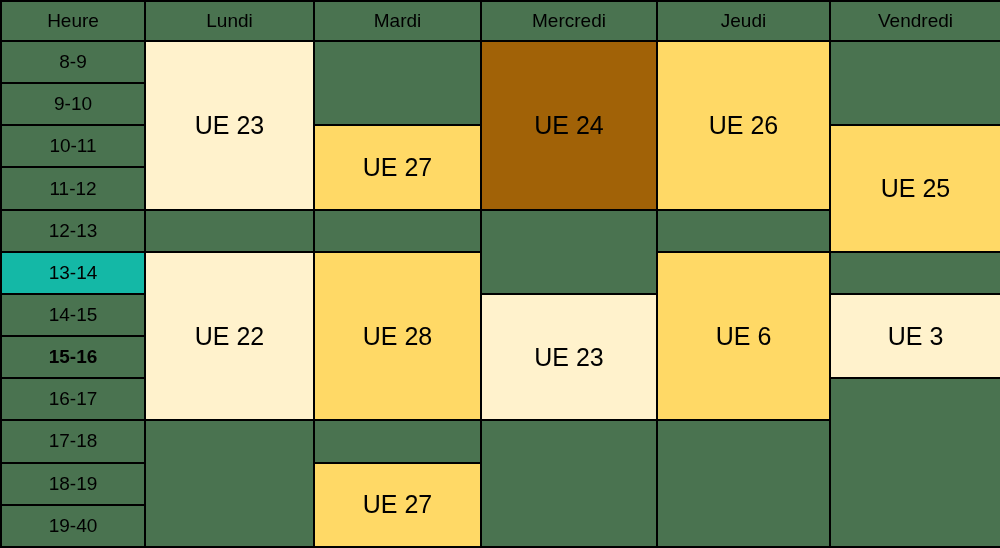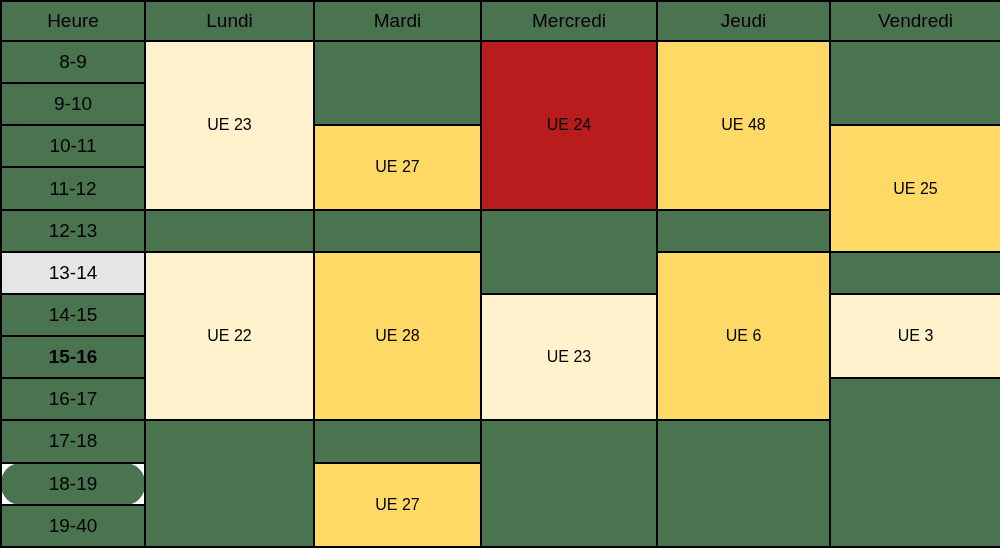--- a/index.html
+++ b/index.html
@@ -25,21 +25,21 @@
     border: 2px solid #000000;
     text-align: center;
     vertical-align: middle;
     padding: 0;
     font-weight: 400;
     overflow: hidden;
     white-space: nowrap;
   }
   tr.header-row { height: 40px; }
   tr.slot-row   { height: 42px; }
-  td.course { font-size: 16px; }
+  td.course { font-size: 25px; }
 </style>
 </head>
 <body>
 
 <div class="timetable-wrap">
 <table class="timetable">
   <colgroup>
     <col style="width:144px">
         <col style="width:169px">
         <col style="width:167px">
@@ -56,22 +56,22 @@
       <th style="background-color: rgb(74, 115, 80);">Jeudi</th>
       <th style="background-color: rgb(74, 115, 80);">Vendredi</th>
     </tr>
   </thead>
   <tbody>
 
     <tr class="slot-row">
       <td style="background-color: rgb(74, 115, 80);">8-9</td>
       <td class="course" rowspan="4" style="background-color: rgb(255, 242, 204);">UE 23</td>
       <td rowspan="2" style="background-color: rgb(74, 115, 80);"></td>
-      <td class="course" rowspan="4" style="background-color: #b91c1c;">UE 24</td>
-      <td class="course" rowspan="4" style="background-color: rgb(255, 217, 102);">UE 48</td>
+      <td class="course" rowspan="4" style="background-color: #a16207;">UE 24</td>
+      <td class="course" rowspan="4" style="background-color: rgb(255, 217, 102);">UE 26</td>
       <td rowspan="2" style="background-color: rgb(74, 115, 80);"></td>
     </tr>
 
     <tr class="slot-row">
       <td style="background-color: rgb(74, 115, 80);">9-10</td>
     </tr>
 
     <tr class="slot-row">
       <td style="background-color: rgb(74, 115, 80);">10-11</td>
       <td class="course" rowspan="2" style="background-color: rgb(255, 217, 102);">UE 27</td>
@@ -84,21 +84,21 @@
 
     <tr class="slot-row">
       <td style="background-color: rgb(74, 115, 80);">12-13</td>
       <td style="background-color: rgb(74, 115, 80);"></td>
       <td style="background-color: rgb(74, 115, 80);"></td>
       <td rowspan="2" style="background-color: rgb(74, 115, 80);"></td>
       <td style="background-color: rgb(74, 115, 80);"></td>
     </tr>
 
     <tr class="slot-row">
-      <td style="background-color: #e5e5e5;">13-14</td>
+      <td style="background-color: #14b8a6;">13-14</td>
       <td class="course" rowspan="4" style="background-color: rgb(255, 242, 204);">UE 22</td>
       <td class="course" rowspan="4" style="background-color: rgb(255, 217, 102);">UE 28</td>
       <td class="course" rowspan="4" style="background-color: rgb(255, 217, 102);">UE 6</td>
       <td style="background-color: rgb(74, 115, 80);"></td>
     </tr>
 
     <tr class="slot-row">
       <td style="background-color: rgb(74, 115, 80); text-align: center;">14-15</td>
       <td class="course" rowspan="3" style="background-color: rgb(255, 242, 204);">UE 23</td>
       <td class="course" rowspan="2" style="background-color: rgb(255, 242, 204);">UE 3</td>
@@ -115,21 +115,21 @@
 
     <tr class="slot-row">
       <td style="background-color: rgb(74, 115, 80);">17-18</td>
       <td rowspan="3" style="background-color: rgb(74, 115, 80);"></td>
       <td style="background-color: rgb(74, 115, 80);"></td>
       <td rowspan="3" style="background-color: rgb(74, 115, 80);"></td>
       <td rowspan="3" style="background-color: rgb(74, 115, 80);"></td>
     </tr>
 
     <tr class="slot-row">
-      <td style="background-color: rgb(74, 115, 80); border-radius: 20px;">18-19</td>
+      <td style="background-color: rgb(74, 115, 80);">18-19</td>
       <td class="course" rowspan="2" style="background-color: rgb(255, 217, 102);">UE 27</td>
     </tr>
 
     <tr class="slot-row">
       <td style="background-color: rgb(74, 115, 80);">19-40</td>
     </tr>
   </tbody>
 </table>
 </div>
 

